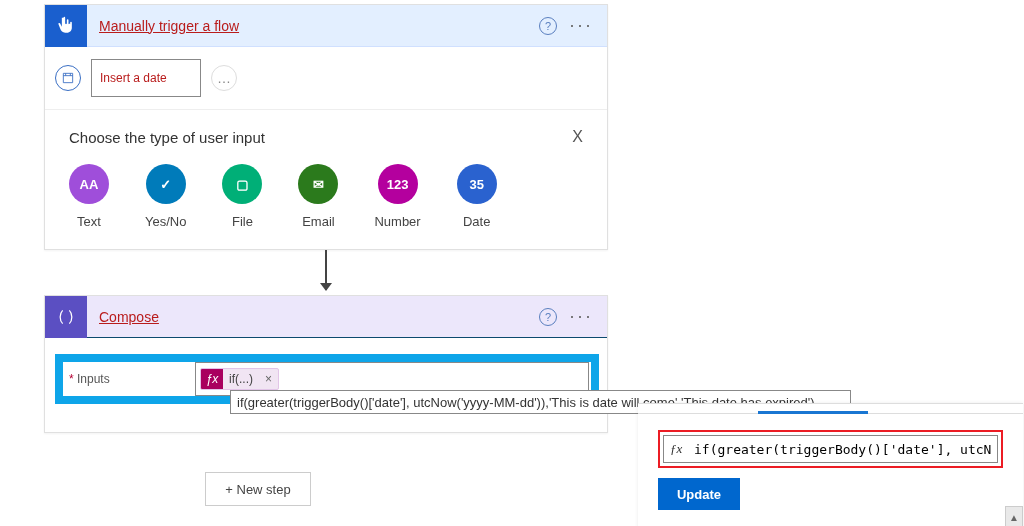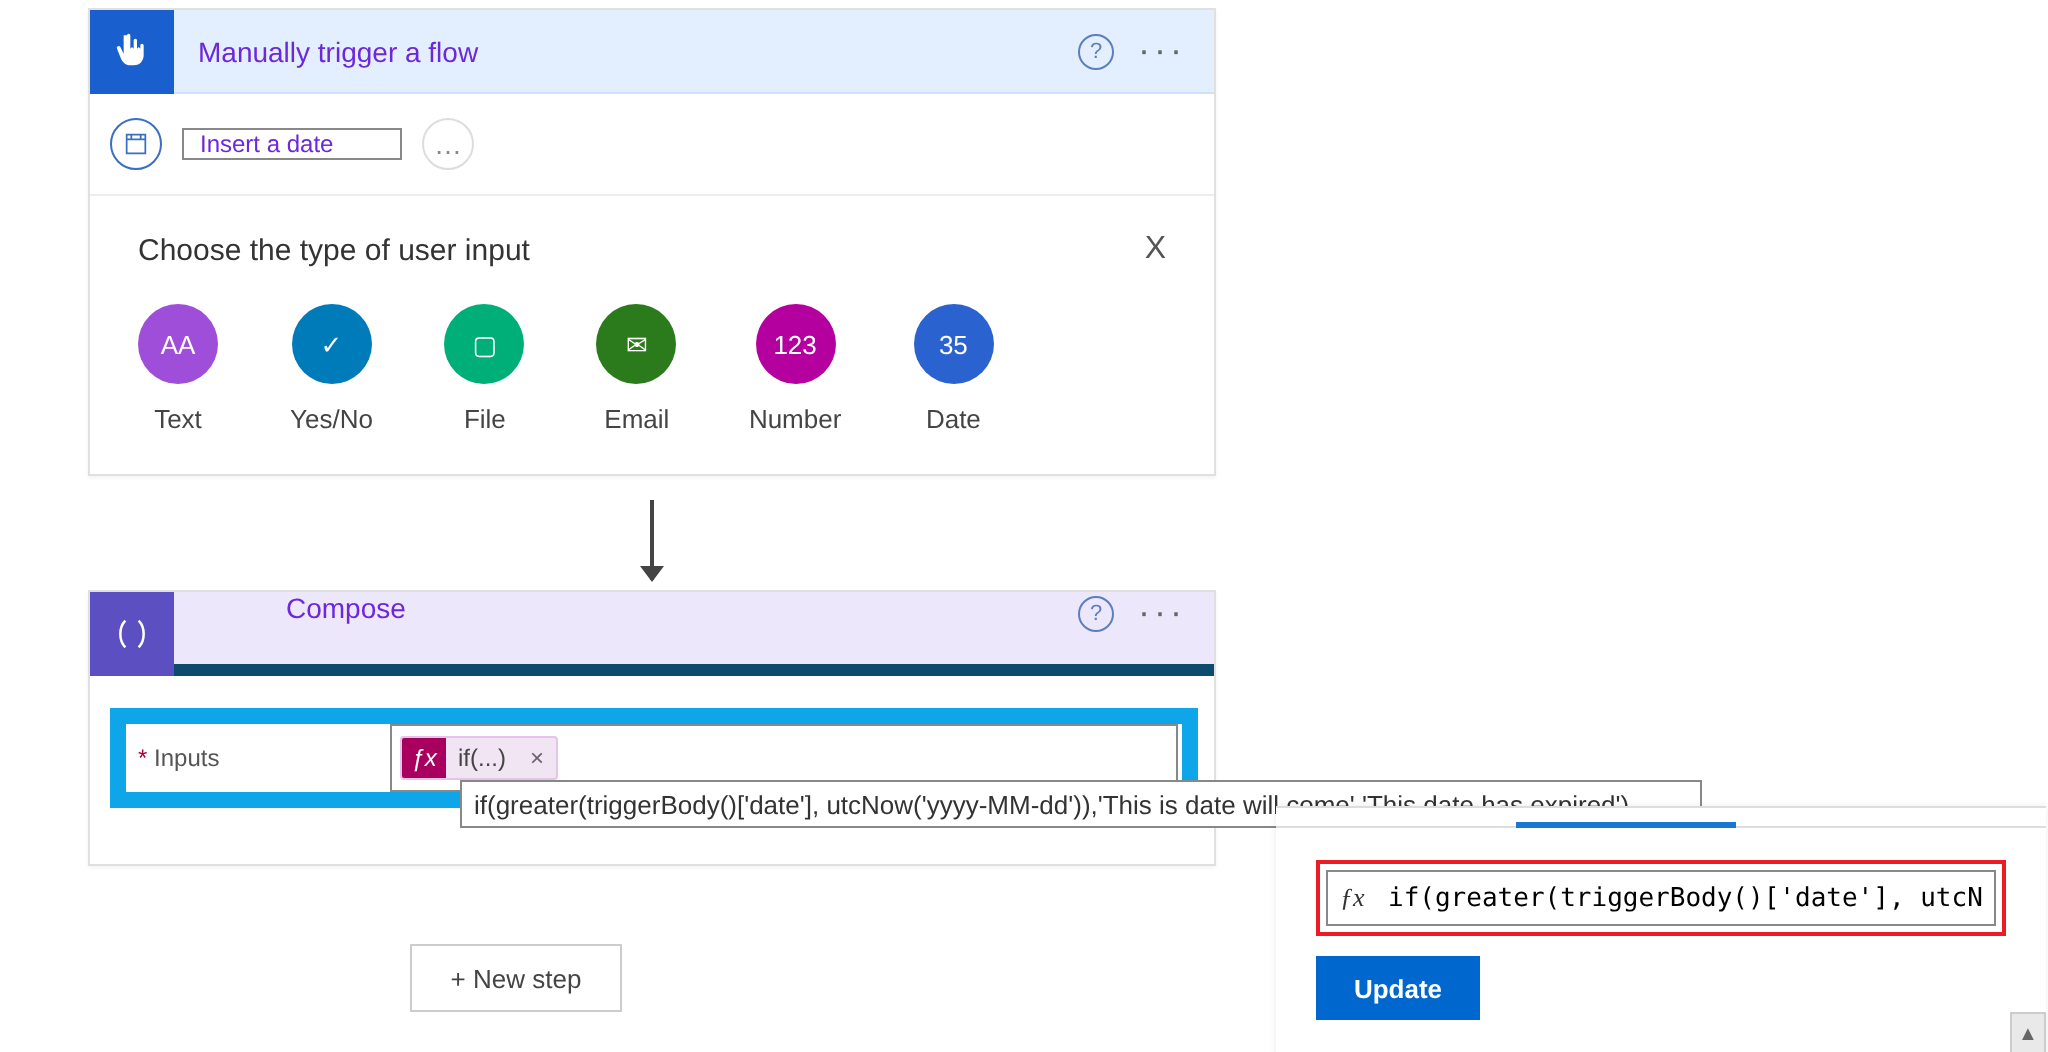--- a/index.html
+++ b/index.html
@@ -4,49 +4,49 @@
 <style>
   * { box-sizing: border-box; margin: 0; padding: 0; font-family: "Segoe UI", Arial, sans-serif; }
   body { width: 1024px; height: 526px; background: #fff; position: relative; font-size: 13px; color: #333; }
 
   
   .card { position: absolute; background: #fff; border: 1px solid #e0e0e0; box-shadow: 0 1px 2px rgba(0,0,0,0.05); }
   .trigger-card { left: 44px; top: 4px; width: 564px; }
   .trigger-header { display: flex; align-items: center; height: 42px; background: #e3efff; border-bottom: 1px solid #d0e0ff; }
   .trigger-icon-box { width: 42px; height: 42px; background: #1a5fce; display: flex; align-items: center; justify-content: center; color: #fff; }
   .trigger-icon-box svg { width: 20px; height: 20px; fill: #fff; }
-  .card-title { flex: 1; padding: 0 12px; font-size: 14px; color: #6d28d9; }
+  .card-title { flex: 1; padding: 0 12px; font-size: 14px; color: #b91c1c; text-decoration: underline; }
   .card-actions { display: flex; align-items: center; gap: 12px; padding-right: 14px; color: #5a7fbf; }
   .help-icon { width: 18px; height: 18px; border: 1.2px solid #5a7fbf; border-radius: 50%; display: flex; align-items: center; justify-content: center; font-size: 11px; cursor: pointer; }
   .dots { font-size: 18px; letter-spacing: 2px; cursor: pointer; color: #666; }
 
   .param-row { display: flex; align-items: center; padding: 12px 10px; gap: 10px; border-bottom: 1px solid #eee; }
   .param-icon-circle { width: 26px; height: 26px; border: 1px solid #3a6fc4; border-radius: 50%; display: flex; align-items: center; justify-content: center; }
   .param-icon-circle svg { width: 14px; height: 14px; fill: #3a6fc4; }
-  .param-name-box { width: 110px; height: 16px; border: 1px solid #888; display: flex; align-items: center; padding: 0 8px; font-size: 12px; color: #6d28d9; }
+  .param-name-box { width: 110px; height: 38px; border: 1px solid #888; display: flex; align-items: center; padding: 0 8px; font-size: 12px; color: #b91c1c; }
   .param-value-box { flex: 1; height: 28px; border: 1px solid #888; display: flex; align-items: center; padding: 0 8px; font-size: 12px; color: #777; }
   .param-more { width: 26px; height: 26px; border: 1px solid #ddd; border-radius: 50%; display: flex; align-items: center; justify-content: center; font-size: 14px; color: #888; cursor: pointer; }
 
   .input-type-section { padding: 18px 24px 20px; }
   .input-type-header { display: flex; align-items: center; justify-content: space-between; }
   .input-type-title { font-size: 15px; color: #333; }
   .close-x { font-size: 16px; color: #555; cursor: pointer; }
   .input-types-row { display: flex; gap: 36px; margin-top: 18px; }
   .input-type-item { display: flex; flex-direction: column; align-items: center; gap: 10px; cursor: pointer; }
-  .type-circle { width: 40px; height: 40px; border-radius: 50%; display: flex; align-items: center; justify-content: center; color: #fff; font-weight: normal; font-size: 13px; text-align: center; }
+  .type-circle { width: 40px; height: 40px; border-radius: 50%; display: flex; align-items: center; justify-content: center; color: #fff; font-weight: bold; font-size: 13px; text-align: center; }
   .c-text { background: #9f4eda; } .c-yesno { background: #007bba; } .c-file { background: #00af77; }
   .c-email { background: #2b7a1c; } .c-number { background: #b4009e; } .c-date { background: #2a62cf; }
   .type-label { font-size: 13px; color: #444; }
 
   .arrow { position: absolute; left: 325px; top: 250px; width: 2px; height: 40px; background: #444; }
   .arrow::after { content: ""; position: absolute; bottom: -1px; left: -5px; border-left: 6px solid transparent; border-right: 6px solid transparent; border-top: 8px solid #444; }
 
   
   .compose-card { left: 44px; top: 295px; width: 564px; }
-  .compose-header { display: flex; align-items: flex-start; height: 42px; background: #ece7fb; border-bottom: 6px solid #0c4a6e; gap: 44px; }
+  .compose-header { display: flex; align-items: center; height: 42px; background: #ece7fb; border-bottom: 1px solid #0c4a6e; }
   .compose-icon-box { width: 42px; height: 42px; background: #5b4fc2; display: flex; align-items: center; justify-content: center; color: #fff; }
   .compose-icon-box svg { width: 20px; height: 20px; fill: none; stroke: #fff; stroke-width: 1.5; }
   .compose-body { padding: 16px 8px 28px 10px; position: relative; }
   .inputs-row-wrapper { border: 8px solid #0ea5e9; padding: 0 2px; }
   .inputs-row { display: flex; align-items: center; height: 34px; }
   .inputs-label { width: 130px; font-size: 12px; color: #555; padding-left: 4px; }
   .inputs-label::before { content: "* "; color: #b40033; }
   .inputs-field { flex: 1; height: 100%; border: 1px solid #888; display: flex; align-items: center; padding: 0 4px; gap: 0; }
   .fx-chip { display: inline-flex; align-items: center; height: 22px; background: #f1e5f3; border: 1px solid #e2c5e8; border-radius: 2px; font-size: 12px; overflow: hidden; }
   .fx-chip .fx-ico { width: 22px; height: 22px; background: #a9005f; color: #fff; font-style: italic; display: flex; align-items: center; justify-content: center; font-size: 12px; }

